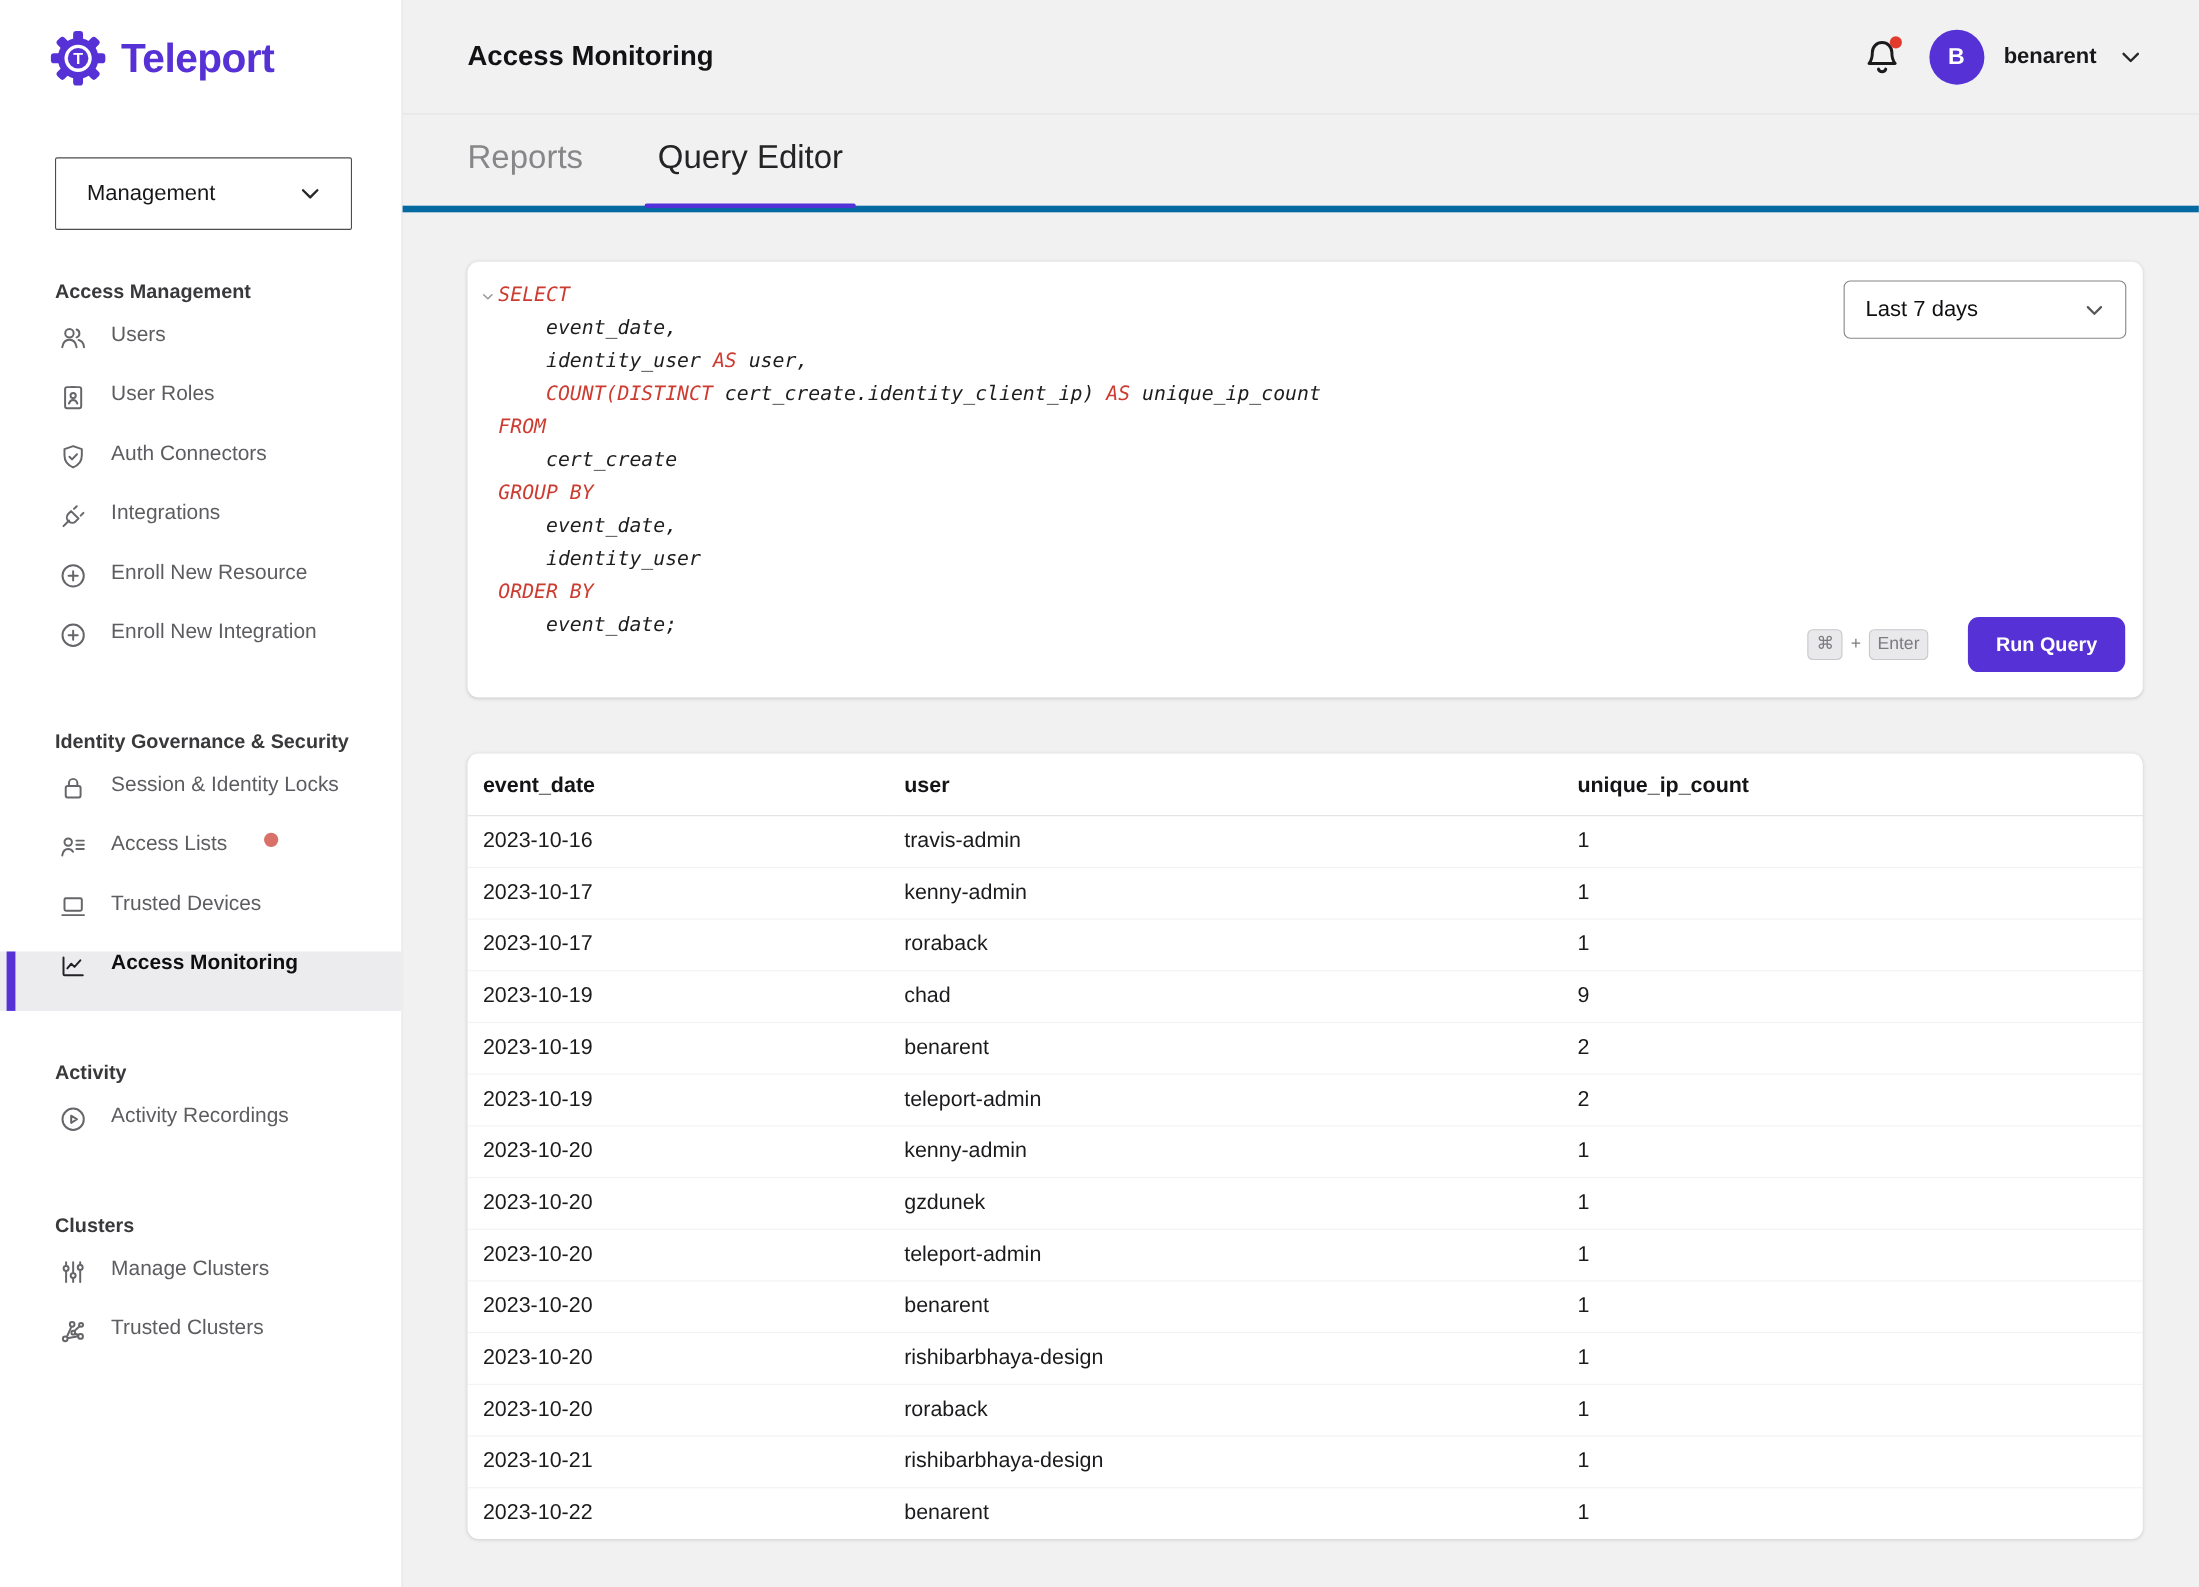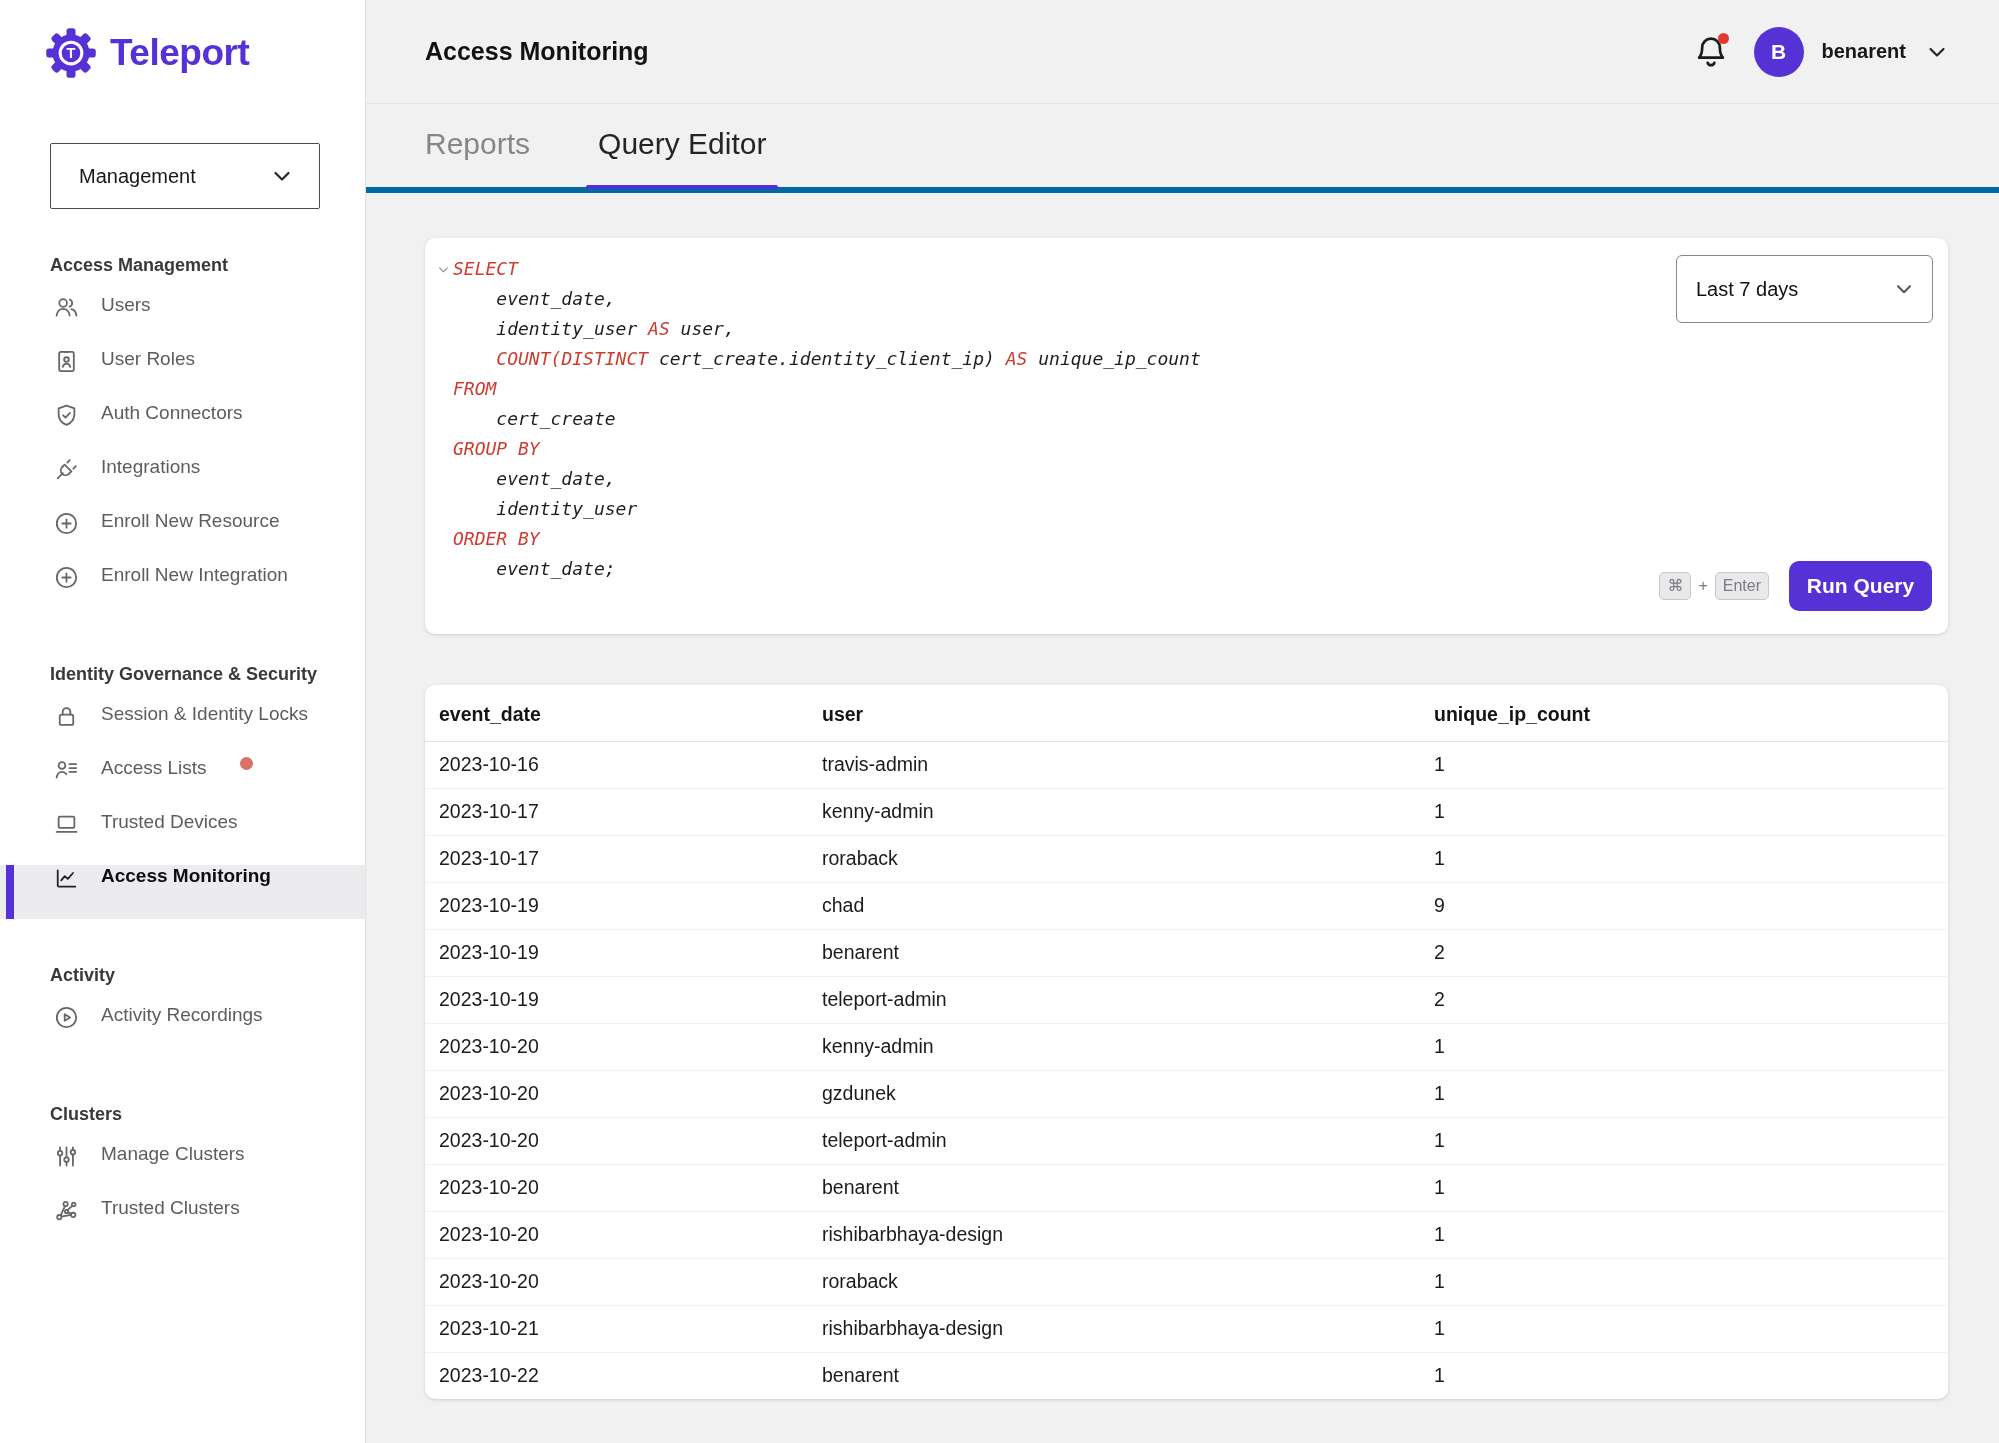--- a/index.html
+++ b/index.html
@@ -50,30 +50,30 @@
   .card { background:#fff; border-radius:10px; box-shadow:0 1px 4px rgba(0,0,0,.10), 0 1px 2px rgba(0,0,0,.05); }
 
   
   .editor-card { position:relative; height:396px; margin-bottom:51px; }
   .code-area { position:absolute; top:16px; left:12px; right:330px; bottom:86px; padding-left:16px;
     font-family:"DejaVu Sans Mono",monospace; font-size:18px; line-height:30px; color:#1d1d1f; white-space:pre; cursor:text;font-style:italic; }
   .code-line { position:relative; }
   .fold { position:absolute; left:-16px; top:9px; width:13px; height:13px; color:#95959a; cursor:pointer; }
   .fold svg { width:13px; height:13px; display:block; }
   .kw { color:#cd3c31; }
-  .time-range-select { position:absolute; top:17px; right:15px; width:257px; height:68px; background:#fff;
+  .time-range-select { position:absolute; top:17px; right:15px; width:257px; height:53px; background:#fff;
     border:1.5px solid #86868a; border-radius:6px; display:flex; align-items:center; justify-content:space-between;
     padding:0 16px 0 19px; font-size:20px; color:#101013; cursor:pointer; }
   .time-range-select .chev { width:24px; height:24px; color:#55555a; }
   .run-row { position:absolute; right:16px; bottom:23px; display:flex; align-items:center; }
   kbd.key { background:#e9e9eb; border:1px solid #c8c8cc; border-radius:5px; color:#7c7c80; font-size:16px;
     font-family:"Liberation Sans",sans-serif; padding:3px 7px; line-height:1.2; }
   .plus-sign { color:#7c7c80; font-size:16px; margin:0 7px; }
-  .run-btn { width:143px; height:50px; margin-left:20px; background:#5531d6; color:#fff; border:none; border-radius:10px;
-    font-family:"Liberation Sans",sans-serif; font-size:21px; font-weight:bold; cursor:pointer; }
+  .run-btn { width:143px; height:50px; margin-left:36px; background:#5531d6; color:#fff; border:none; border-radius:10px;
+    font-family:"Liberation Sans",sans-serif; font-size:18px; font-weight:bold; cursor:pointer; }
 
   
   .table-card { overflow:hidden; }
   table.results { width:100%; border-collapse:collapse; font-size:19.5px; color:#1b1b1e; table-layout:fixed; }
   table.results th { text-align:left; font-weight:bold; padding:18px 14px 15px; border-bottom:1px solid #e2e2e4; color:#141417; }
   table.results td { padding:11px 14px 12px; border-bottom:1px solid #f2f2f3; }
   table.results tr:last-child td { border-bottom:none; }
 </style>
 </head>
 <body>

